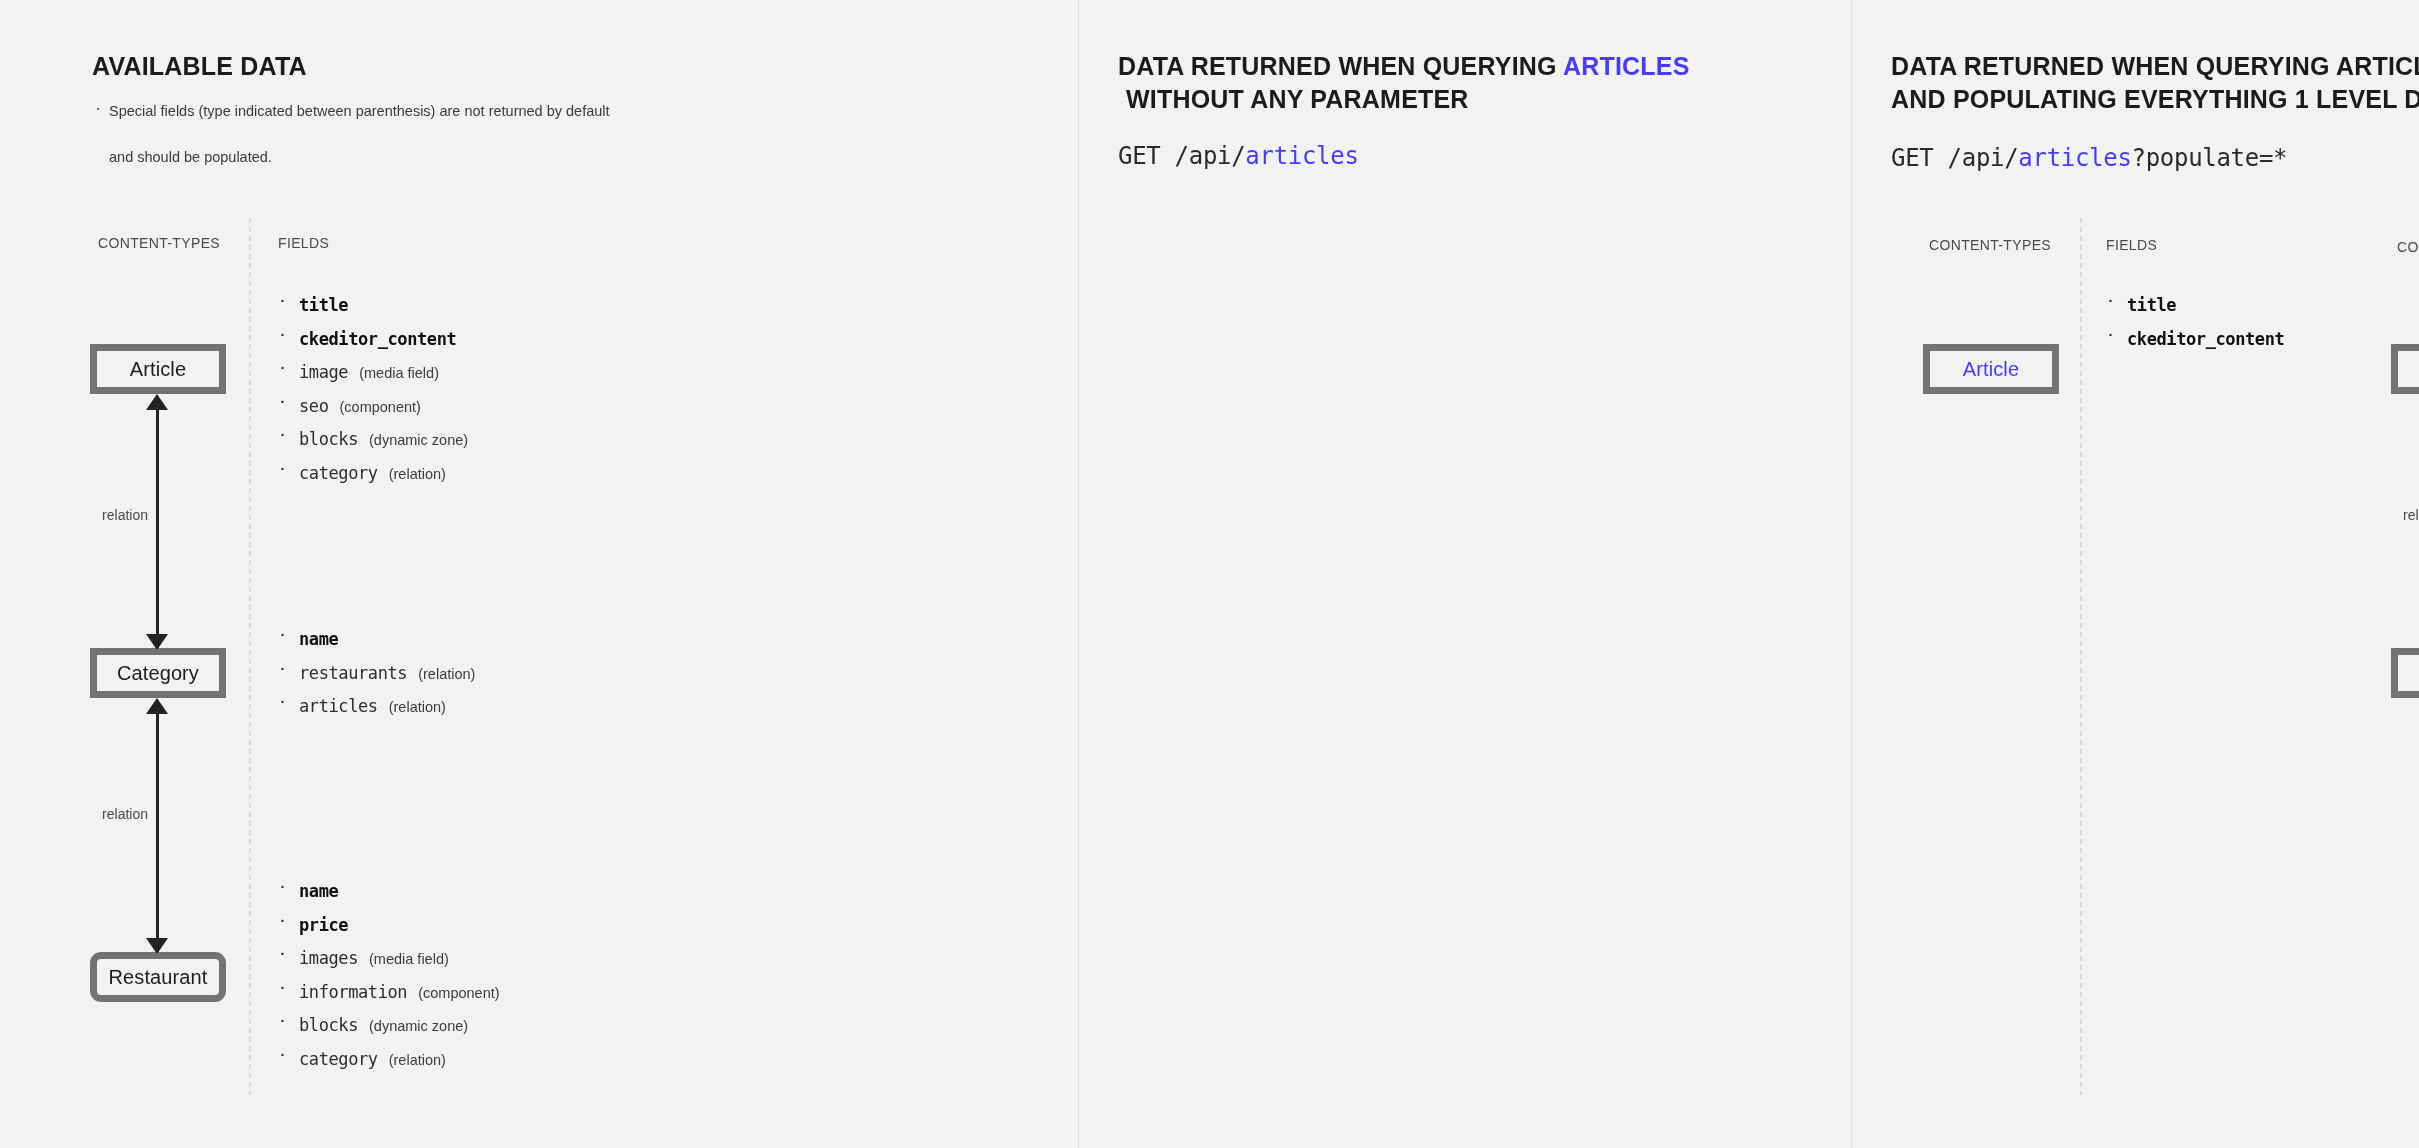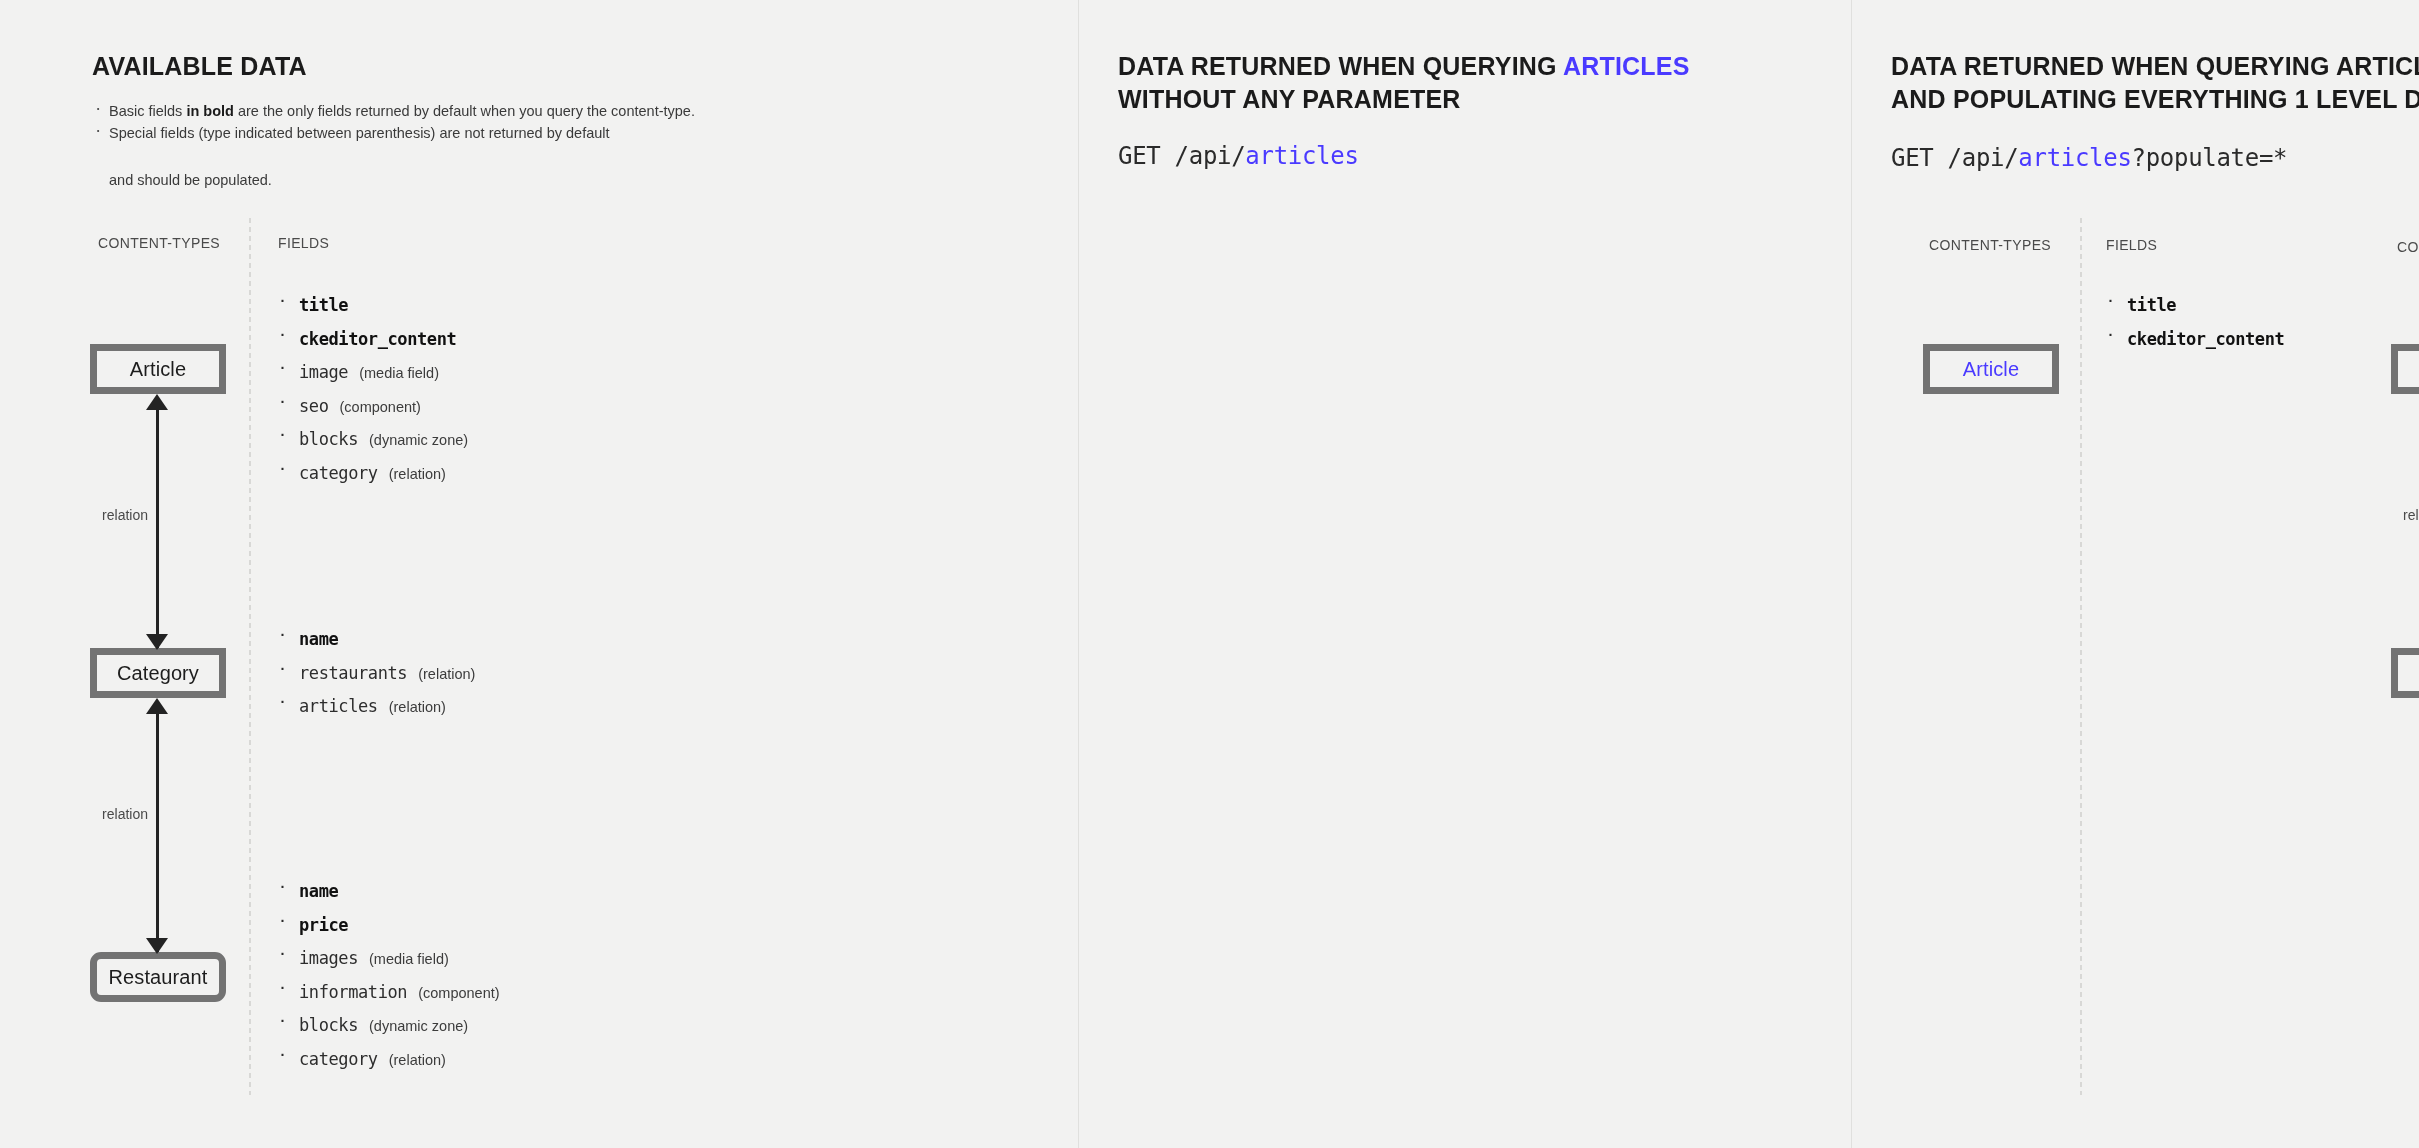--- a/index.html
+++ b/index.html
@@ -116,21 +116,20 @@
 <div class="page">
 
   <div class="panel-sep" style="left:1078px;"></div>
   <div class="panel-sep" style="left:1851px;"></div>
 
   <div class="panel panel-1">
 
     <div class="h-title" style="left:92px; top:50px;">AVAILABLE DATA</div>
 
     <div class="bullets" style="left:92px; top:100px;">
-      <div class="li"><span>Basic fields </span><span class="b">in bold</span><span> are the only fields returned by default when you query the content-type.</span></div>
       <div class="li"><span>Special fields (type indicated between parenthesis) are not returned by default</span></div>
       <div class="cont">and should be populated.</div>
     </div>
 
     <div class="col-label" style="left:98px; top:235px;">CONTENT-TYPES</div>
     <div class="col-label" style="left:278px; top:235px;">FIELDS</div>
 
     <div class="dotted-sep" style="left:249px; top:218px; height:877px;"></div>
 
     <div class="ebox" style="left:90px; top:344px;">Article</div>
@@ -215,21 +214,21 @@
         <span class="ftype">(relation)</span>
         </div>
     </div>
   </div>
 
   <div class="panel panel-2">
 
     <div class="h-title" style="left:40px; top:50px;">
       <span>DATA RETURNED WHEN QUERYING </span><span class="hl">ARTICLES</span>
     </div>
-    <div class="h-title" style="left:40px; top:83px;">WITHOUT ANY PARAMETER</div>
+    <div class="h-title" style="left:48px; top:83px;">WITHOUT ANY PARAMETER</div>
 
     <div class="endpoint" style="left:40px; top:142px;">
       <span>GET</span><span> /api/</span><span class="hl">articles</span><span></span>
     </div>
 
     <div class="col-label" style="left:851px; top:237px;">CONTENT-TYPES</div>
     <div class="col-label" style="left:1028px; top:237px;">FIELDS</div>
 
     <div class="dotted-sep" style="left:1002px; top:218px; height:877px;"></div>
 

